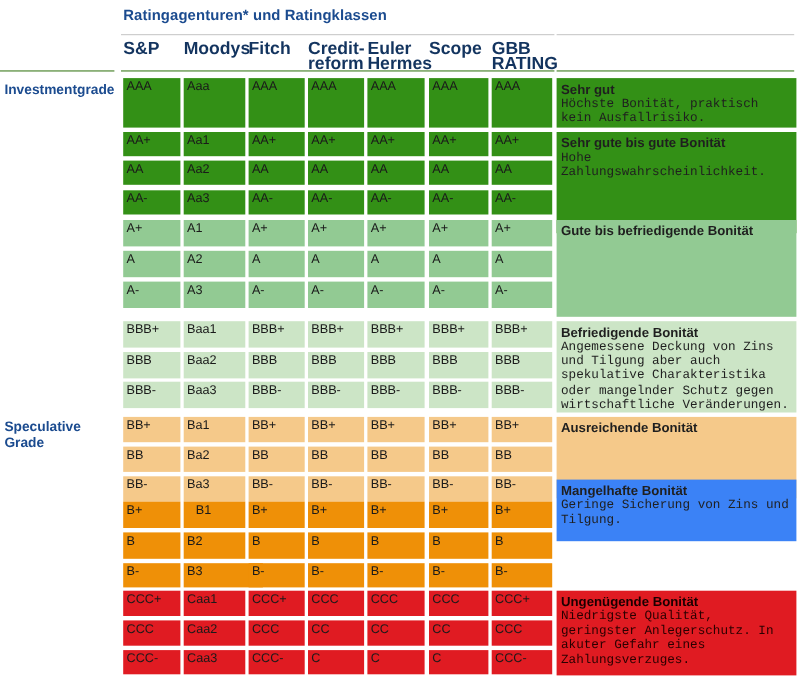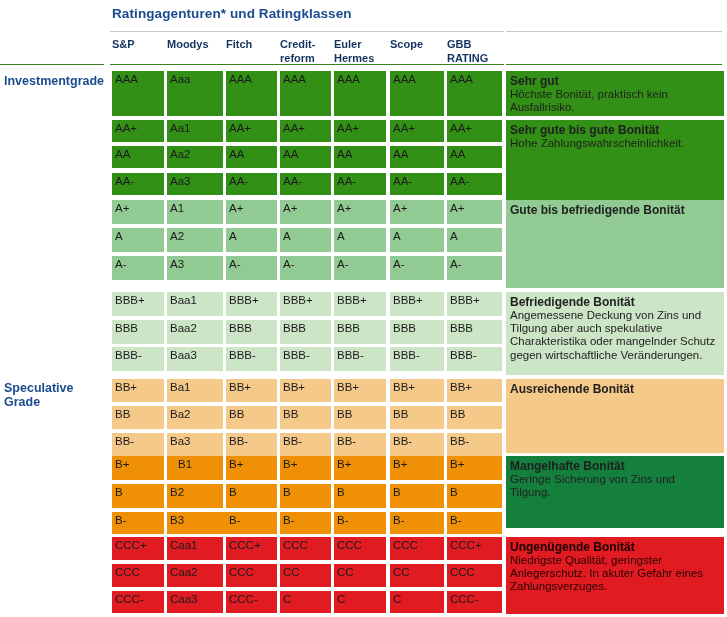--- a/index.html
+++ b/index.html
@@ -54,21 +54,21 @@
     left: 0; top: 64px; width: 104px;
     border-top: 1px solid #3f7d21;
     height: 0;
   }
 
   .col-head {
     position: absolute;
     top: 38px;
     color: #13345f;
     font-weight: bold;
-    font-size: 11px;
+    font-size: 16px;
     line-height: 13.5px;
   }
 
   
   .grade-label {
     position: absolute;
     left: 4px;
     color: #1b4b8f;
     font-weight: bold;
     font-size: 12.5px;
@@ -100,21 +100,21 @@
     line-height: 13.2px;
     color: #1f1f1f;
   }
   .desc .desc-title {
     display: block;
     font-weight: bold;
     font-size: 12px;
     line-height: 14px;
     margin-bottom: 0px;
   }
-  .desc .desc-body { display: block; }
+  .desc .desc-body { display: block; font-family: Liberation Mono, monospace; }
 
   .desc.on-red { color: #2a0000; }
   .desc.on-red .desc-title { color: #1a0000; }
 </style>
 </head>
 <body>
 
 <div id="page">
 
   <div class="header-zone">
@@ -307,21 +307,21 @@
       <div class="desc" style="top: 200px; height: 88px; background: rgb(146, 202, 147);">
         <span class="desc-title">Gute bis befriedigende Bonität</span>
       </div>
       <div class="desc" style="top: 292px; height: 83px; background: rgb(204, 229, 198);">
         <span class="desc-title">Befriedigende Bonität</span>
         <span class="desc-body">Angemessene Deckung von Zins und Tilgung aber auch spekulative Charakteristika oder mangelnder Schutz gegen wirtschaftliche Veränderungen.</span>
       </div>
       <div class="desc" style="top: 379px; height: 74px; background: rgb(245, 201, 138);">
         <span class="desc-title">Ausreichende Bonität</span>
       </div>
-      <div class="desc" style="top: 456px; height: 72px; background: #15803d;">
+      <div class="desc" style="top: 436px; height: 56px; background: #3b82f6;">
         <span class="desc-title">Mangelhafte Bonität</span>
         <span class="desc-body">Geringe Sicherung von Zins und Tilgung.</span>
       </div>
       <div class="desc on-red" style="top: 537px; height: 77px; background: rgb(224, 27, 34);">
         <span class="desc-title">Ungenügende Bonität</span>
         <span class="desc-body">Niedrigste Qualität, geringster Anlegerschutz. In akuter Gefahr eines Zahlungsverzuges.</span>
       </div>
     </div>
 
 </div>

